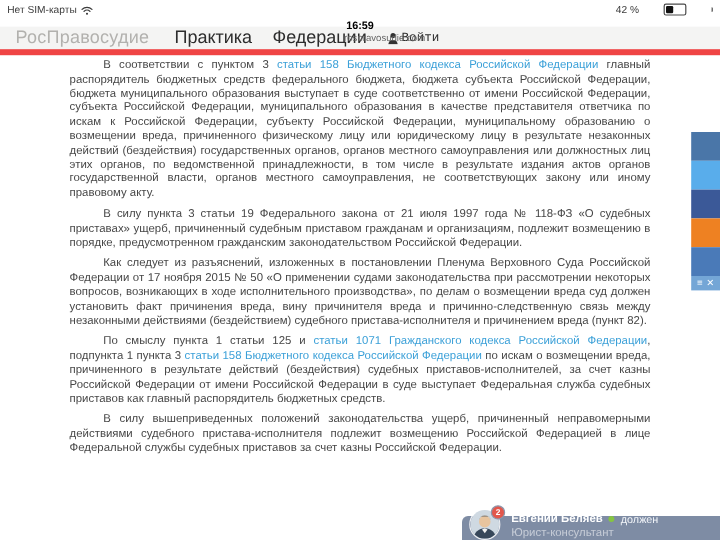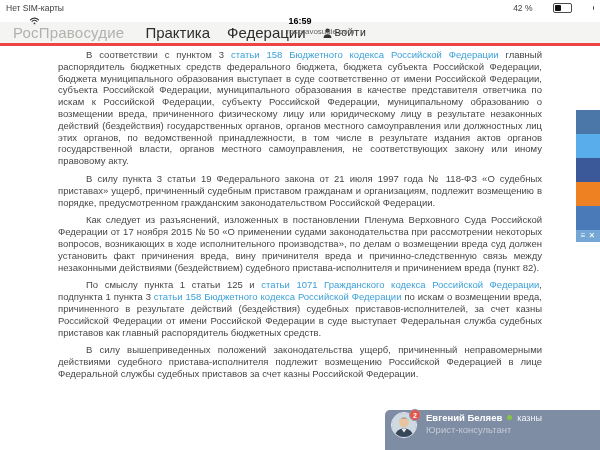--- a/index.html
+++ b/index.html
@@ -7,31 +7,31 @@
     width:600px;height:450px;overflow:hidden;position:relative;
     background:#ffffff;
     font-family:"Liberation Sans","DejaVu Sans",sans-serif;
     -webkit-font-smoothing:antialiased;
   }
   
   .status-bar{
     position:relative;height:22px;background:#ffffff;
     font-size:8.5px;color:#3c3c3c;
   }
-  .sb-left{position:absolute;left:6px;top:3px;display:flex;align-items:center;gap:3px;flex-direction:column;}
+  .sb-left{position:absolute;left:6px;top:3px;display:flex;align-items:center;gap:3px;}
   .sb-right{position:absolute;right:6px;top:3px;display:flex;align-items:center;gap:20px;}
   .sb-center{position:absolute;left:0;right:0;top:0;text-align:center;}
   .sb-time{font-size:9px;font-weight:700;color:#000;margin-top:16px;}
   .sb-domain{font-size:8px;color:#666;margin-top:1px;padding-left:41px;}
   .battery-shell{position:relative;width:17px;height:8px;border:1px solid #4a4a4a;border-radius:2px;background:#fff;}
   .battery-fill{position:absolute;left:1px;top:1px;bottom:1px;width:40%;background:#111;border-radius:1px;}
   .battery-cap{width:1.5px;height:3.5px;background:#4a4a4a;border-radius:0 1px 1px 0;margin-left:1px;}
   
   .site-header{
-    height:24px;background:#f4f4f3;border-bottom:3px solid #ef4444;
+    height:24px;background:#f4f4f3;border-bottom:5px solid #ef4444;
     display:flex;align-items:center;padding-left:13px;box-sizing:border-box;
   }
   .logo{font-size:15px;color:#b2b1ae;letter-spacing:.2px;margin-right:21px;cursor:pointer;}
   .nav-item{font-size:15px;color:#2d2d2d;margin-right:17px;cursor:pointer;}
   .login{display:flex;align-items:center;gap:3px;font-size:10.5px;color:#2d2d2d;cursor:pointer;font-family:Liberation Mono, monospace;}
   
   .content{
     padding:3px 58px 0 58px;
     font-size:9.5px;line-height:11.8px;color:#474747;
     text-align:justify;
@@ -40,23 +40,23 @@
   .para .tlink{color:#3ba0d8;text-decoration:none;cursor:pointer;}
   
   .share-bar{position:absolute;top:110px;right:0;width:24px;z-index:5;}
   .share-btn{width:24px;height:24px;display:flex;align-items:flex-start;justify-content:center;cursor:pointer;padding-left:31px;}
   .share-vk-label{color:#fff;font-weight:700;font-size:11px;letter-spacing:-.5px;line-height:1;}
   .share-fb-label{color:#fff;font-weight:700;font-size:13px;font-family:"Liberation Serif",serif;line-height:1;margin-top:2px;}
   .share-collapse{width:24px;height:12px;display:flex;align-items:center;justify-content:center;gap:3px;
     color:#fff;font-size:8px;line-height:1;cursor:pointer;}
   
   .chat-widget{
-    position:absolute;right:0;bottom:0;width:215px;height:40px;
+    position:absolute;right:0;bottom:0;width:215px;height:20px;
     background:#7e8ca4;border-top-left-radius:5px;
-    display:flex;align-items:flex-start;padding:2px 8px 0 6px;box-sizing:border-box;
+    display:flex;align-items:flex-end;padding:2px 8px 0 6px;box-sizing:border-box;
     z-index:6;cursor:pointer;
   }
   .avatar-wrap{position:relative;width:26px;height:26px;flex:0 0 auto;margin-right:9px;}
   .avatar{width:26px;height:26px;border-radius:50%;overflow:hidden;border:1px solid rgba(255,255,255,.85);box-sizing:border-box;display:block;}
   .badge{
     position:absolute;top:-3px;right:-4px;width:12px;height:12px;border-radius:50%;
     background:#e2574c;border:1px solid #8d97ab;box-sizing:border-box;
     color:#fff;font-size:7px;font-weight:700;display:flex;align-items:center;justify-content:center;
   }
   .chat-texts{display:flex;flex-direction:column;justify-content:center;min-width:0;}
@@ -164,17 +164,17 @@
         <path d="M3 26 a 10 9.5 0 0 1 20 0 z" fill="#37475a"></path>
         <path d="M10.5 17.5 L13 21 L15.5 17.5 L13 16.5 z" fill="#f2f2f2"></path>
       </svg>
     </span>
     <span class="badge" style="background: rgb(226, 87, 76);">2</span>
   </div>
   <div class="chat-texts">
     <div class="chat-line1">
       <span class="chat-name">Евгений Беляев</span>
       <span class="online-dot" style="background: rgb(133, 197, 66);"></span>
-      <span class="chat-status">казны</span>
+      <span class="chat-status">должен</span>
     </div>
     <div class="chat-role">Юрист-консультант</div>
   </div>
 </div>
 
 </body></html>

